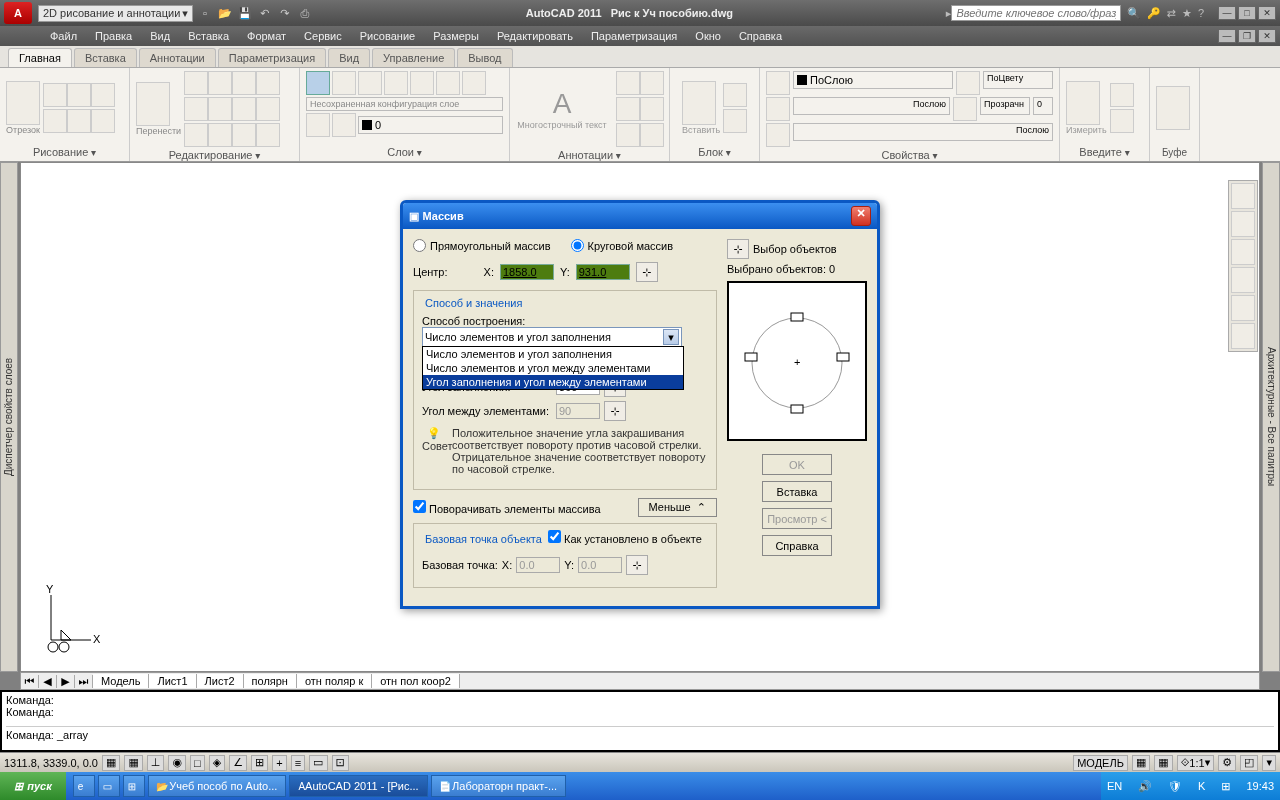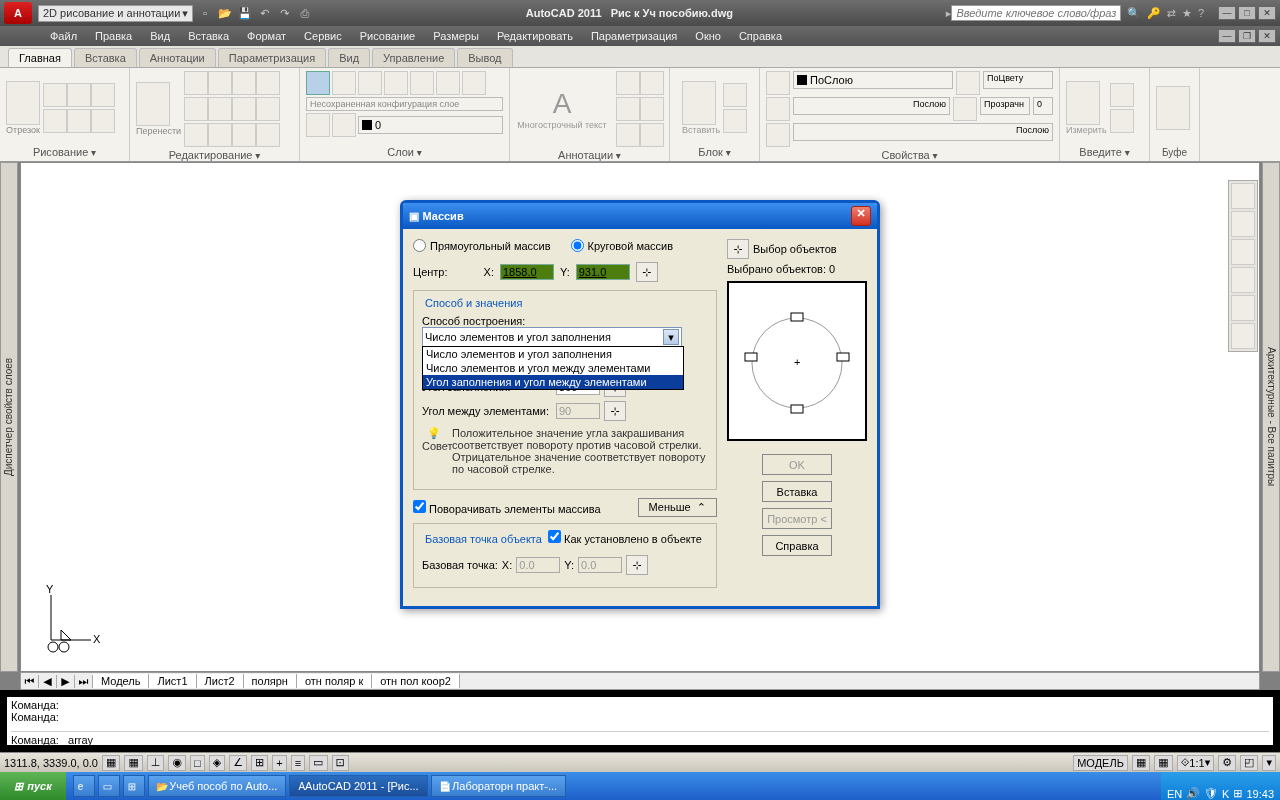--- a/index.html
+++ b/index.html
@@ -27,28 +27,28 @@
 .side-palette { position:absolute; top:162px; bottom:128px; width:18px; background:#d8d5cc; border:1px solid #999; writing-mode:vertical-rl; text-align:center; font-size:10px; color:#333; padding:4px 2px; }
 .side-left { left:0; transform:rotate(180deg); }
 .side-right { right:0; }
 .tool-palette { position:absolute; right:22px; top:180px; width:30px; background:#e8e5dd; border:1px solid #aaa; display:flex; flex-direction:column; gap:2px; padding:2px; }
 .tool-palette div { height:26px; border:1px solid #ccc; background:#f0ede6; }
 .coord-origin { position:absolute; bottom:16px; left:10px; }
 .sheet-tabs { position:absolute; bottom:110px; left:20px; right:20px; height:18px; background:#eee; border:1px solid #999; display:flex; align-items:center; font-size:10px; }
 .sheet-nav { display:flex; }
 .sheet-nav div { width:18px; border-right:1px solid #aaa; text-align:center; }
 .stab { padding:1px 8px; border-right:1px solid #aaa; background:#fff; }
-.cmdwin { position:absolute; bottom:48px; left:0; right:0; height:62px; background:#fff; border:7px solid #000000; font-family:'Courier New',monospace; font-size:12px; padding:2px 4px; color:#000; }
+.cmdwin { position:absolute; bottom:48px; left:0; right:0; height:62px; background:#fff; border:2px solid #000000; font-family:'Courier New',monospace; font-size:12px; padding:2px 4px; color:#000; }
 .statusbar { position:absolute; bottom:28px; left:0; right:0; height:20px; background:linear-gradient(#e8e5dd,#cac6bb); border-top:1px solid #888; display:flex; align-items:center; font-size:10px; padding:0 4px; gap:4px; }
 .sb-btn { height:16px; padding:0 3px; border:1px solid #aaa; background:#ddd; display:flex; align-items:center; }
 .taskbar { position:absolute; bottom:0; left:0; right:0; height:28px; background:linear-gradient(#3a8de8,#1e5fc9); display:flex; align-items:center; color:#fff; }
 .start-btn { height:28px; padding:0 14px; background:linear-gradient(#5fb556,#2e8a2a); font-weight:bold; font-style:italic; display:flex; align-items:center; gap:4px; }
 .task-item { height:22px; padding:0 8px; margin-left:3px; background:linear-gradient(#5aa3ee,#3a7dd0); border:1px solid #2060aa; display:flex; align-items:center; font-size:10px; max-width:160px; overflow:hidden; white-space:nowrap; }
 .task-item.active { background:linear-gradient(#2a6dc0,#1a4d9a); }
-.systray { margin-left:auto; height:28px; background:linear-gradient(#2a9eea,#0d7dd6); display:flex; align-items:flex-end; padding:0 6px; gap:4px; font-size:10px; }
+.systray { margin-left:auto; height:28px; background:linear-gradient(#2a9eea,#0d7dd6); display:flex; align-items:center; padding:0 6px; gap:16px; font-size:10px; }
 
 .dialog { position:absolute; left:400px; top:200px; width:480px; background:#ece9d8; border:3px solid #0a58c3; border-radius:6px 6px 0 0; box-shadow:2px 2px 8px rgba(0,0,0,0.4); z-index:100; }
 .dlg-title { height:26px; background:linear-gradient(#3b8ff0,#0a58c3); color:#fff; display:flex; align-items:center; padding:0 6px; font-weight:bold; border-radius:3px 3px 0 0; }
 .dlg-close { margin-left:auto; width:20px; height:20px; background:linear-gradient(#f08070,#d03020); border:1px solid #aa2010; color:#fff; text-align:center; font-weight:bold; border-radius:3px; }
 .dlg-body { padding:10px; display:flex; gap:10px; }
 .dlg-left { flex:1; }
 .radio-row { display:flex; gap:20px; margin-bottom:10px; }
 .radio-row label { display:flex; align-items:flex-end; gap:4px; }
 .coord-row { display:flex; align-items:center; gap:6px; margin-bottom:8px; }
 .coord-row input { width:54px; border:1px solid #7a9; padding:1px 2px; background:#4d7c0f;text-decoration:underline; }

